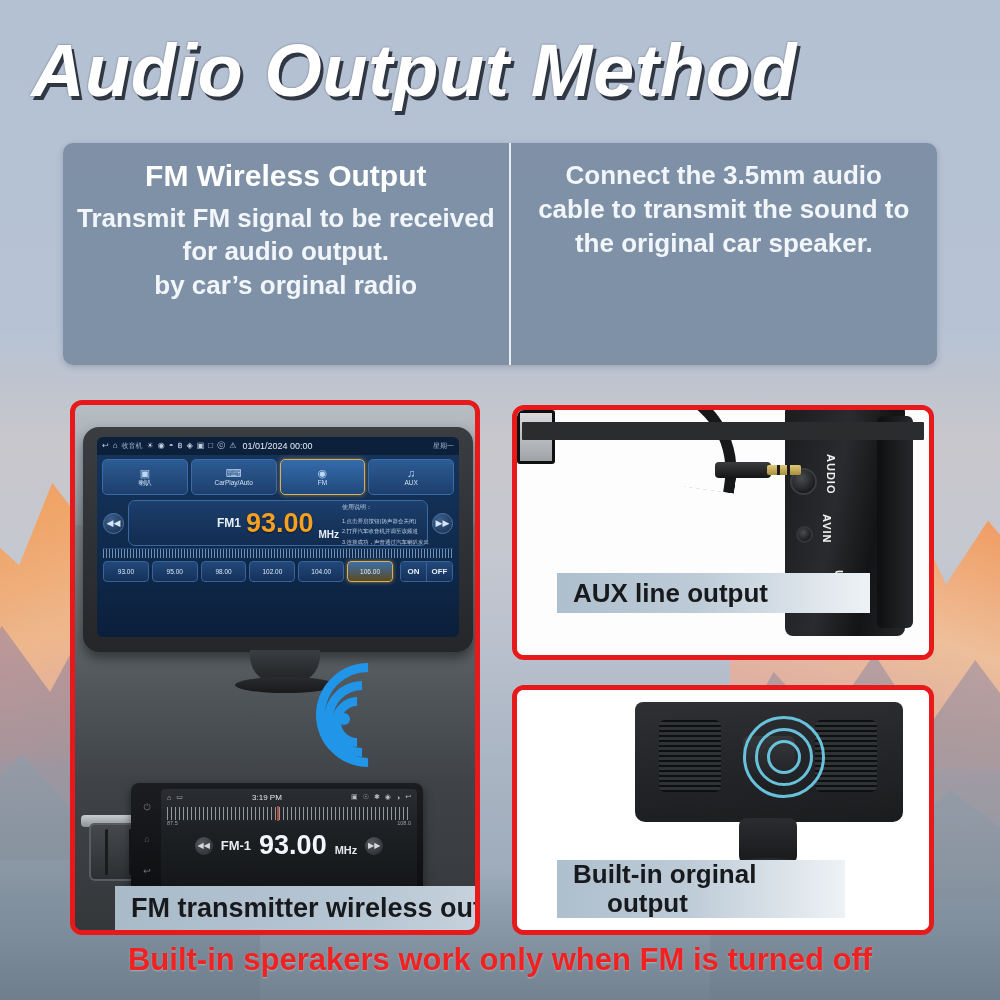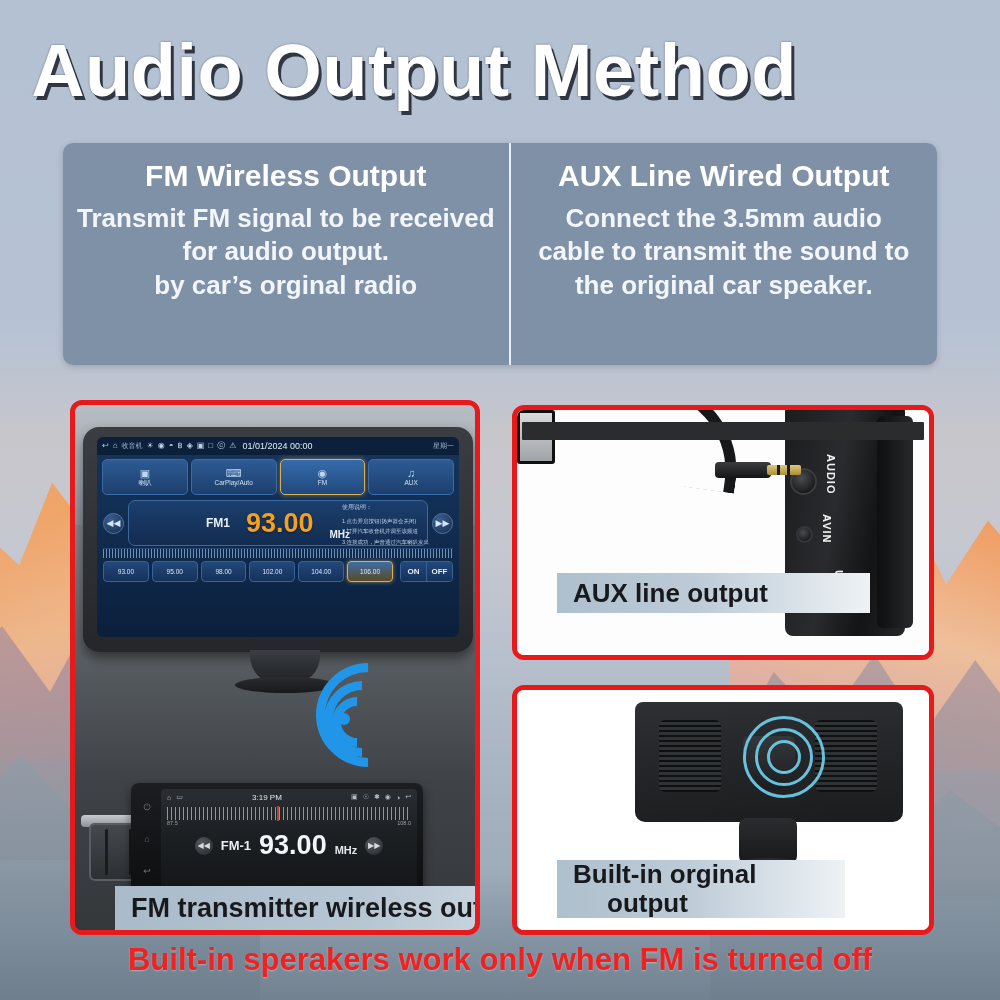--- a/index.html
+++ b/index.html
@@ -39,21 +39,21 @@
     opacity:.85;}
   .mtn-r3{right:-10px;top:750px;width:300px;height:250px;
     background:linear-gradient(180deg,#8a97a4 0%,#73828f 100%);
     clip-path:polygon(100% 100%,100% 34%,80% 16%,58% 40%,36% 18%,14% 38%,0% 26%,0% 100%);
     opacity:.78;}
   .bg-base{position:absolute;left:0;bottom:0;width:1000px;height:130px;
     background:linear-gradient(180deg,rgba(130,146,160,0) 0%,rgba(122,138,152,.55) 45%,rgba(108,124,138,.85) 100%);}
 
   
   .title-band{position:absolute;left:0;top:16px;width:828px;height:108px;
-    display:flex;align-items:center;justify-content:center;}
+    display:flex;align-items:center;justify-content:center;font-style:italic;}
   .title{
     font-size:74px;font-weight:bold;color:#ffffff;letter-spacing:.5px;
     text-shadow:3px 4px 0 rgba(20,26,36,.82), 0 0 2px rgba(20,26,36,.55);
     white-space:nowrap;font-family:"Liberation Sans",sans-serif;
   }
 
   
   .panels{position:absolute;left:63px;top:143px;width:874px;height:222px;
     background:rgba(118,136,158,.86);border-radius:10px;display:flex;
     box-shadow:0 2px 6px rgba(40,52,68,.22);}
@@ -108,21 +108,21 @@
   .tab-ico{font-size:11px;color:#bdd7f2;line-height:1;}
   .tab-lbl{font-size:6.5px;color:#cfe0f2;line-height:1;}
   .fmrow{display:flex;align-items:center;padding:3px 6px 0;gap:4px;}
   .navbtn{width:19px;height:19px;border-radius:50%;
     background:radial-gradient(circle at 35% 30%,#3b5f8d,#152c4c);
     border:1px solid #4e76a6;color:#d6e6f7;font-size:9px;
     display:flex;align-items:center;justify-content:center;flex:0 0 auto;}
   .freqbox{flex:1;height:44px;border-radius:7px;
     background:linear-gradient(180deg,#1c3f6d,#122c50);
     border:1px solid #3a68a0;display:flex;align-items:center;
-    justify-content:center;gap:16px;}
+    justify-content:center;gap:5px;}
   .fm-band{font-size:12px;font-weight:bold;color:#e8eef6;}
   .fm-val{font-size:27px;font-weight:bold;color:#f4a020;line-height:1;
     text-shadow:0 1px 2px rgba(0,0,0,.5);}
   .fm-unit{font-size:10px;font-weight:bold;color:#e8eef6;align-self:flex-end;
     padding-bottom:5px;}
   .notes{position:absolute;right:5px;top:66px;width:112px;color:#b9cde4;}
   .notes-h{font-size:6px;margin-bottom:4px;}
   .notes-l{font-size:5.5px;line-height:1.9;white-space:nowrap;}
   .ruler{margin:2px 6px 0;height:9px;
     background:repeating-linear-gradient(90deg,#7fa3cc 0 1px,transparent 1px 3px);
@@ -280,21 +280,20 @@
   <div class="panels">
     <div class="panel left">
       <div class="panel-title">FM Wireless Output</div>
       <div class="panel-body">
         <span>Transmit FM signal to be received</span>
         <span>for audio output.</span>
         <span>by car’s orginal radio</span>
       </div>
     </div>
     <div class="panel">
-      <div class="panel-title">AUX Line Wired Output</div>
       <div class="panel-body">
         <span>Connect the 3.5mm audio</span>
         <span>cable to transmit the sound to</span>
         <span>the original car speaker.</span>
       </div>
     </div>
   </div>
 
   <div class="card card-fm">
     <div class="dash">

